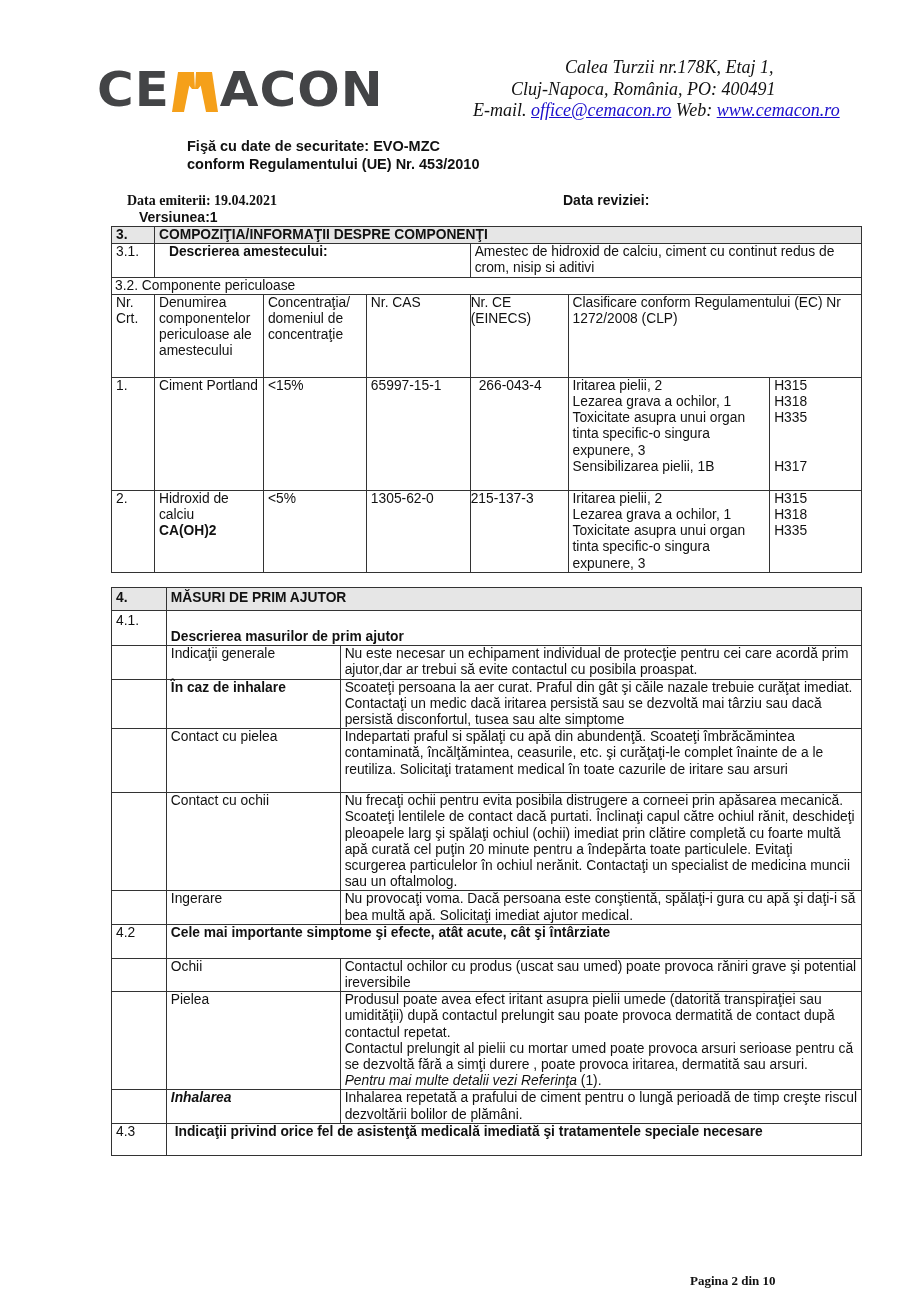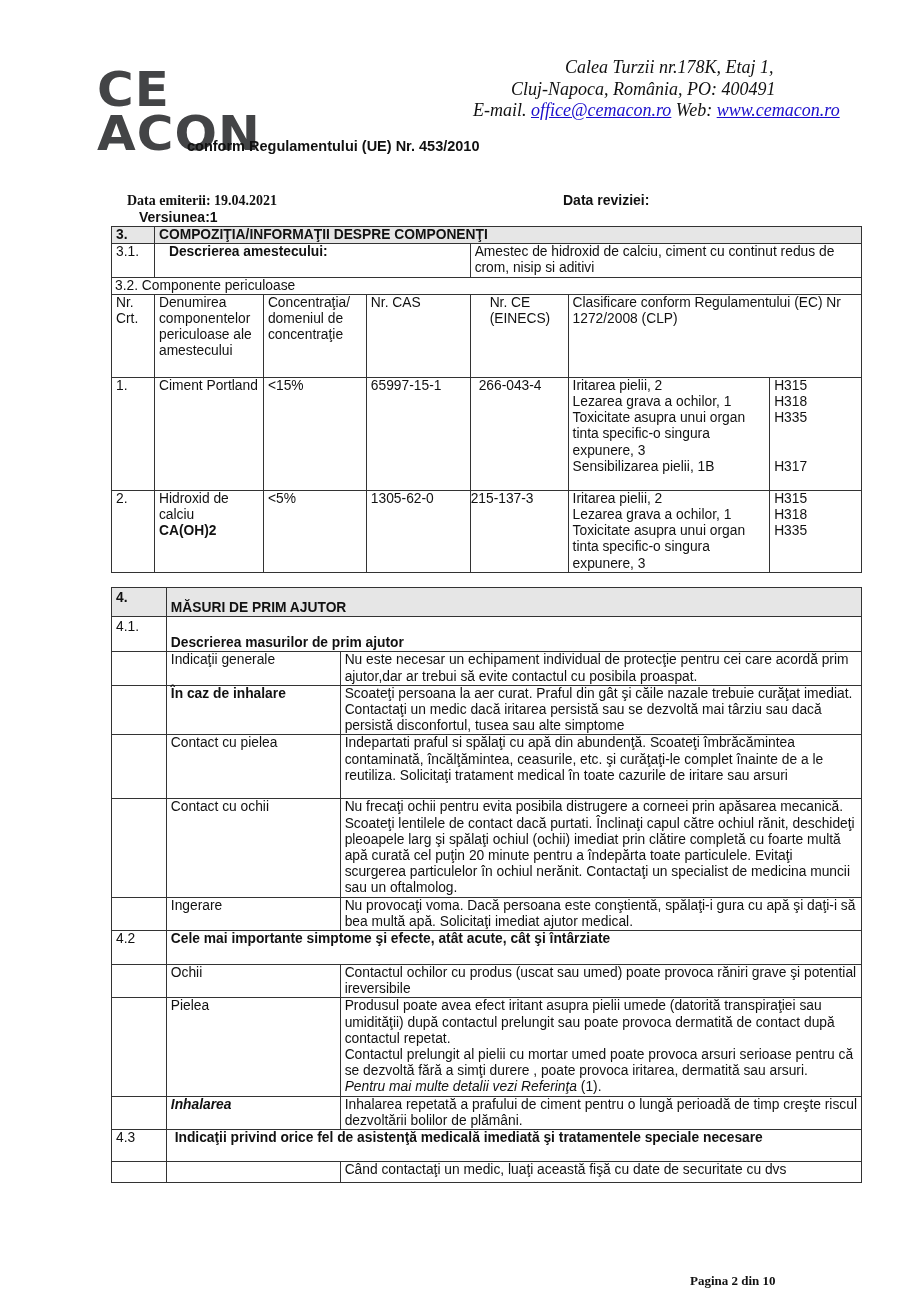--- a/index.html
+++ b/index.html
@@ -1,19 +1,19 @@
 <!DOCTYPE html>
 <html><head>
 <meta charset="utf-8">
 <style>
   html, body { margin: 0; padding: 0; background: #ffffff; }
   body { width: 920px; height: 1300px; position: relative; overflow: hidden; font-family: "Liberation Sans", sans-serif; color: #111; }
   .abs { position: absolute; }
   
-  .logo { left: 97px; top: 68px; height: 44px; display: flex; align-items: flex-start; flex-direction: column; }
+  .logo { left: 97px; top: 68px; height: 44px; display: flex; align-items: flex-end; }
   .logo .ltr { font-family: "DejaVu Sans", sans-serif; font-weight: bold; font-size: 50px; color: #434446; letter-spacing: 1px; line-height: 44px; transform: scaleY(0.95); }
   .logo svg { display: block; margin: 0 2px; }
   
   .address { left: 460px; top: 57px; width: 400px; font-family: "Liberation Serif", serif; font-size: 18px; line-height: 21.5px; font-style: italic; }
   .address div { white-space: nowrap; }
   .address .l1 { padding-left: 105px; }
   .address .l2 { padding-left: 51px; }
   .address .l3 { padding-left: 13px; }
   .address a { color: #1a0dcc; text-decoration: underline; }
   
@@ -45,20 +45,21 @@
   <span class="ltr">ACON</span>
 </div>
 
 <div class="abs address">
   <div class="l1">Calea Turzii nr.178K, Etaj 1,</div>
   <div class="l2">Cluj-Napoca, România, PO: 400491</div>
   <div class="l3"><span>E-mail. </span><a>office@cemacon.ro</a><span> Web: </span><a>www.cemacon.ro</a></div>
 </div>
 
 <div class="abs title">
+  <div>Fişă cu date de securitate: EVO-MZC</div>
   <div>conform Regulamentului (UE) Nr. 453/2010</div>
 </div>
 
 <div class="abs meta" style="left:127px; top:192px;font-family:Liberation Serif, serif;">Data emiterii: 19.04.2021</div>
 <div class="abs meta" style="left:563px; top:192px;">Data reviziei:</div>
 <div class="abs meta" style="left:139px; top:209px;">Versiunea:1</div>
 
 <table style="left:111px; top:226px; width:751px;">
   <colgroup>
     <col style="width:43px">
@@ -80,21 +81,21 @@
     <td colspan="3">Amestec de hidroxid de calciu, ciment cu continut redus de crom, nisip si aditivi</td>
   </tr>
   <tr>
     <td colspan="7" style="padding-left:3px;">3.2. Componente periculoase</td>
   </tr>
   <tr>
     <td style="height:82px;">Nr. Crt.</td>
     <td>Denumirea componentelor periculoase ale amestecului</td>
     <td>Concentraţia/ domeniul de concentraţie</td>
     <td>Nr. CAS</td>
-    <td style="padding-left:19px;margin-top:16px;">Nr. CE (EINECS)</td>
+    <td style="padding-left:0;margin-top:16px;">Nr. CE (EINECS)</td>
     <td colspan="2">Clasificare conform Regulamentului (EC) Nr 1272/2008  (CLP)</td>
   </tr>
   <tr>
     <td style="height:112px;">1.</td>
     <td><span>Ciment Portland</span></td>
     <td>&lt;15%</td>
     <td>65997-15-1</td>
     <td style="padding-left:8px;">266-043-4</td>
     <td class="pre">Iritarea pielii, 2
 Lezarea grava a ochilor, 1
@@ -125,21 +126,21 @@
 
 <table style="left:111px; top:587px; width:751px;">
   <colgroup>
       <col style="width:55px">
       <col style="width:174px">
       <col style="width:522px">
     </colgroup>
   <tbody>
       <tr class="shade">
     <td class="b" style="height:20px; padding-top:2px;">4.</td>
-    <td class="b" colspan="2" style="padding-top:12px;margin-left:29px;">MĂSURI DE PRIM AJUTOR</td>
+    <td class="b" colspan="2" style="padding-top:2px;margin-left:29px;">MĂSURI DE PRIM AJUTOR</td>
   </tr>
   <tr>
     <td style="height:20px; padding-top:2px;">4.1.</td>
     <td class="b" colspan="2" style="padding-top:18px;">Descrierea masurilor de prim ajutor</td>
   </tr>
   <tr>
     <td style="height:32px;"></td>
     <td>Indicaţii generale</td>
     <td>Nu este necesar un echipament individual de protecţie pentru cei care acordă prim ajutor,dar ar trebui să evite contactul cu posibila proaspat.</td>
   </tr>
@@ -180,21 +181,16 @@
   </tr>
   <tr>
     <td style="height:32px;"></td>
     <td class="b i">Inhalarea</td>
     <td>Inhalarea repetată a prafului de ciment pentru o lungă perioadă de timp creşte riscul dezvoltării bolilor de plămâni.</td>
   </tr>
   <tr>
     <td style="height:31px;">4.3</td>
     <td class="b pre" colspan="2" style="white-space:pre;"> Indicaţii privind orice fel de asistenţă medicală imediată şi tratamentele speciale necesare</td>
   </tr>
-  <tr>
-    <td style="height:20px;"></td>
-    <td></td>
-    <td>Când contactaţi un medic, luaţi această fişă cu date de securitate cu dvs</td>
-  </tr>
 </tbody>
   </table>
 
 <div class="abs footer">Pagina 2 din 10</div>
 
 </body></html>

